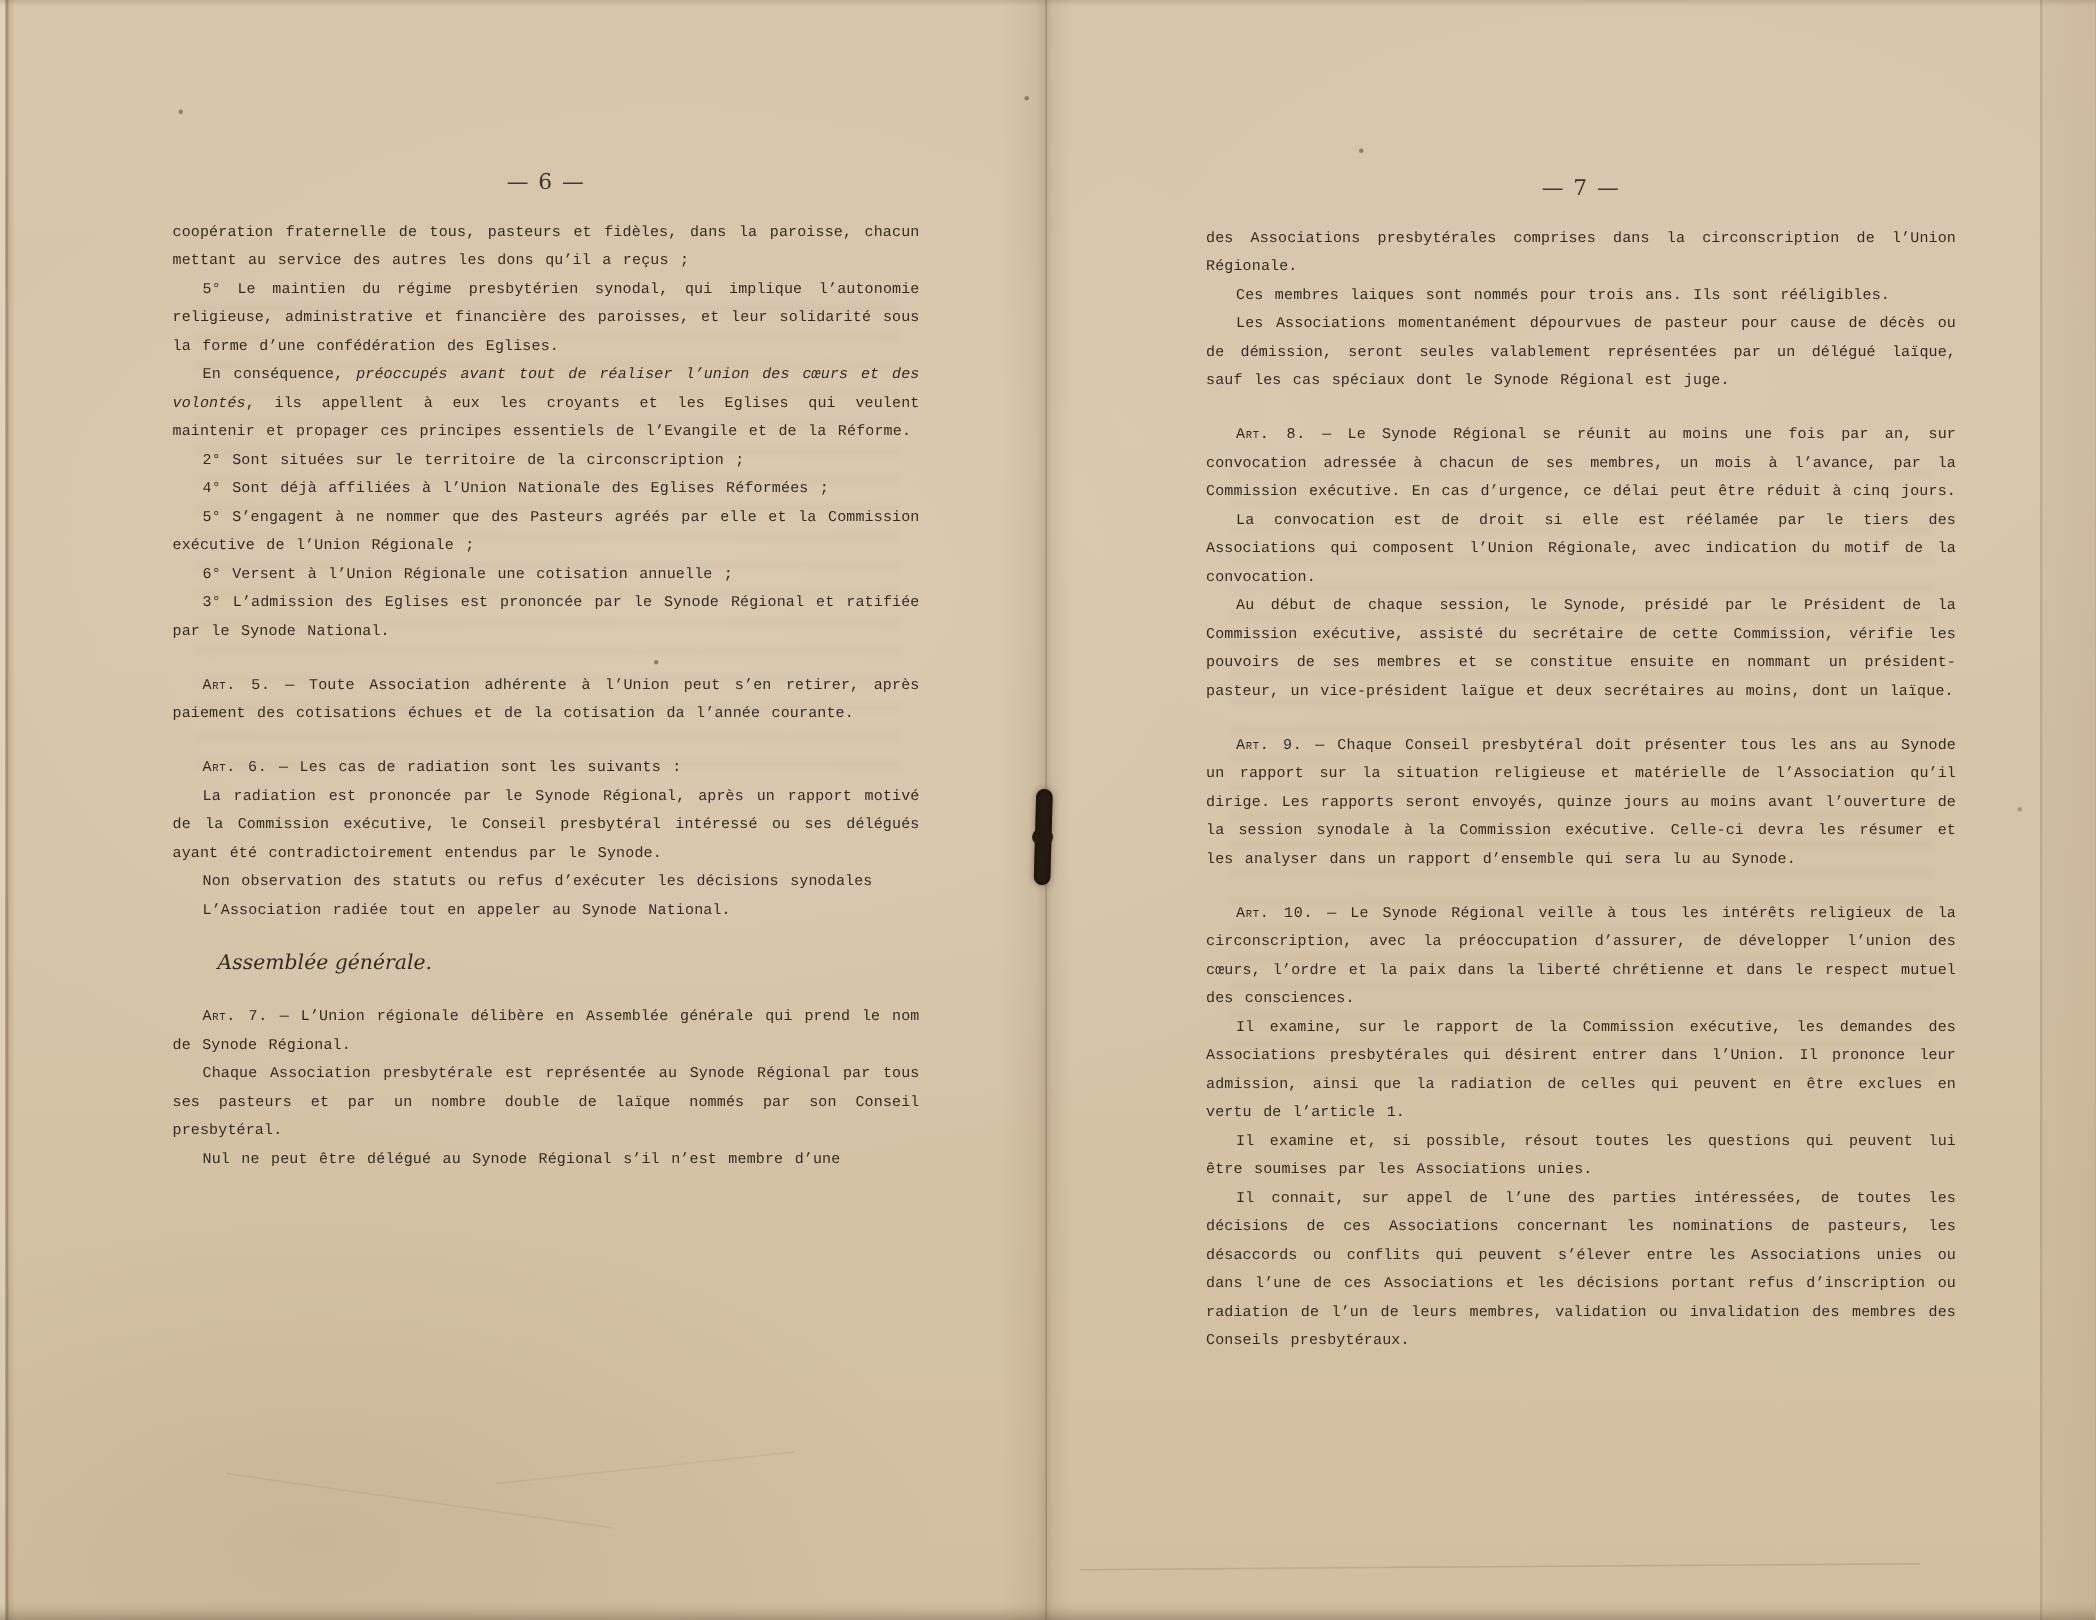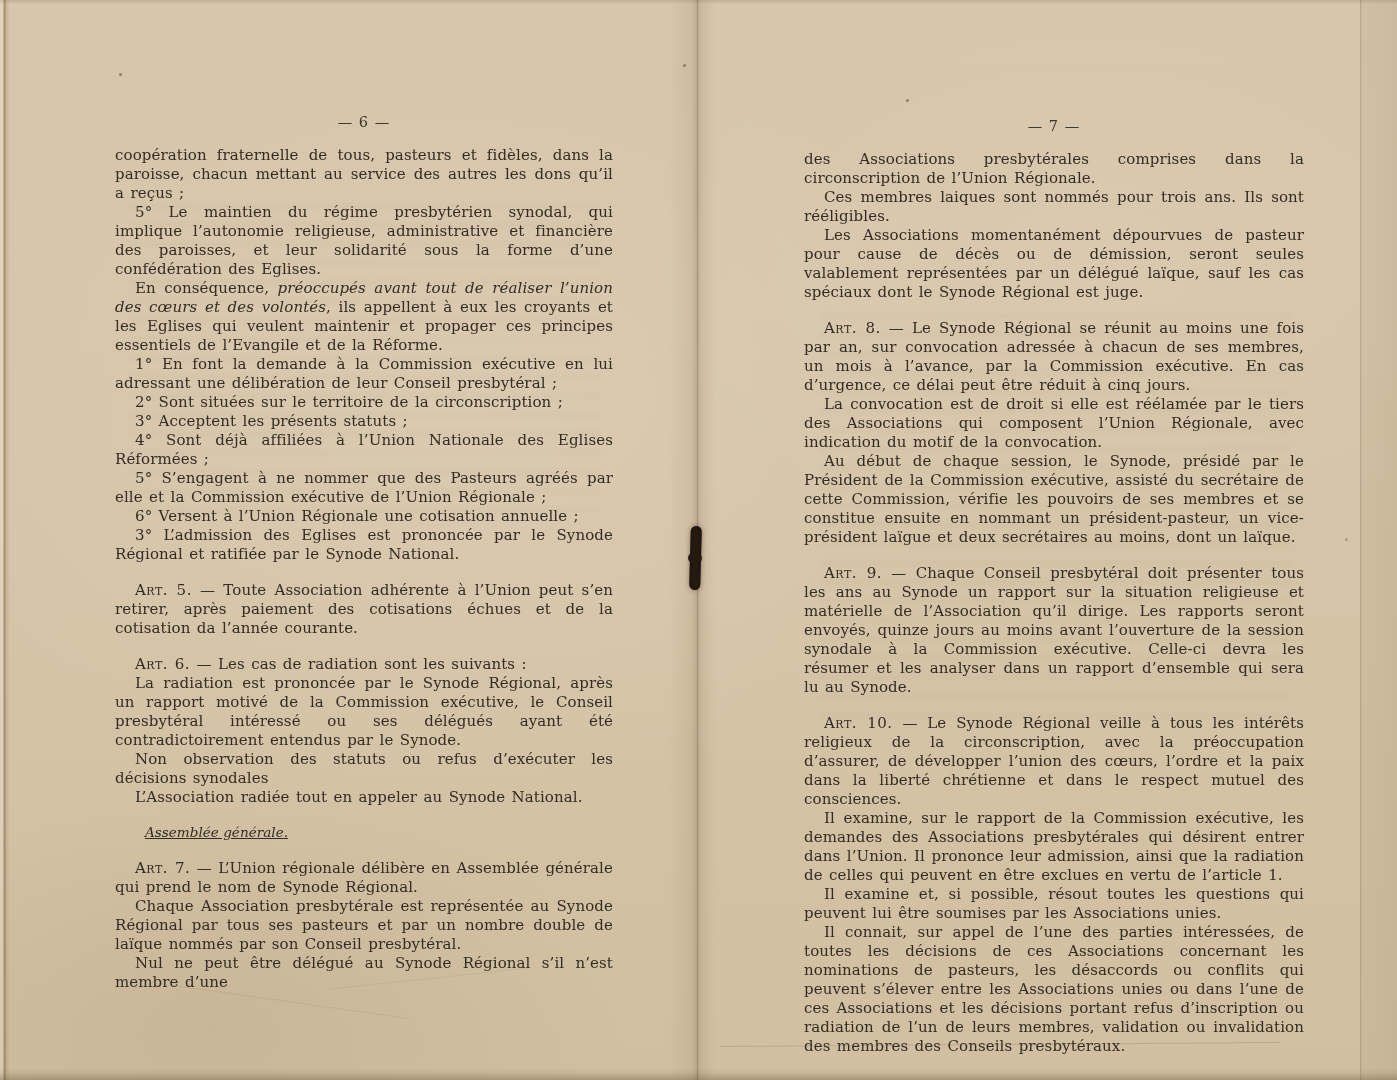--- a/index.html
+++ b/index.html
@@ -44,46 +44,44 @@
     background:repeating-linear-gradient(180deg, transparent 0 13px, rgba(130,108,78,0.07) 13px 19px);}
   .ghost.g-left{left:130px;top:190px;width:470px;height:330px;}
   .ghost.g-right{left:820px;top:300px;width:470px;height:430px;}
 
   
   .page-col{position:absolute;color:#332c24;}
   .page-col .header{position:absolute;left:0;right:0;top:-32px;text-align:center;
     font-size:14.5px;letter-spacing:1px;color:#3a332a;}
   .col-6{left:115px;top:146px;width:498px;}
   .col-7{left:804px;top:150px;width:500px;}
-  p.para{margin:0;font-size:15px;line-height:19px;text-align:justify;
-    letter-spacing:0.1px;word-spacing:1.5px;}
+  p.para{margin:0;font-size:10px;line-height:19px;text-align:justify;
+    letter-spacing:0.1px;word-spacing:1.5px;font-family:Liberation Mono, monospace;}
   p.para.indent{text-indent:20px;}
   p.para.art{margin-top:17px;text-indent:20px;}
   p.section-heading{margin:16px 0 14px 0;padding-left:30px;font-style:italic;
-    font-size:13.6px;line-height:19px;text-decoration:underline;}
+    font-size:13.6px;line-height:19px;}
   .sc{font-variant:small-caps;letter-spacing:0.5px;margin-top:31px;}
   .ital{font-style:italic;}
 </style>
 </head>
 <body>
 
 <div class="scan">
 
   <div class="ghost g-left"></div>
   <div class="ghost g-right"></div>
 
   <div class="page-col col-6">
     <div class="header">— 6 —</div>
     <div>
         <p class="para"><span>coopération fraternelle de tous, pasteurs et fidèles, dans la paroisse, chacun mettant au service des autres les dons qu’il a reçus ;</span></p>
         <p class="para indent"><span>5° Le maintien du régime presbytérien synodal, qui implique l’autonomie religieuse, administrative et financière des paroisses, et leur solidarité sous la forme d’une confédération des Eglises.</span></p>
         <p class="para indent"><span>En conséquence, </span><span class="ital">préoccupés avant tout de réaliser l’union des cœurs et des volontés</span><span>, ils appellent à eux les croyants et les Eglises qui veulent maintenir et propager ces principes essentiels de l’Evangile et de la Réforme.</span></p>
-        <p class="para indent"><span>1° En font la demande à la Commission exécutive en lui adressant une délibération de leur Conseil presbytéral ;</span></p>
         <p class="para indent"><span>2° Sont situées sur le territoire de la circonscription ;</span></p>
-        <p class="para indent"><span>3° Acceptent les présents statuts ;</span></p>
         <p class="para indent"><span>4° Sont déjà affiliées à l’Union Nationale des Eglises Réformées ;</span></p>
         <p class="para indent"><span>5° S’engagent à ne nommer que des Pasteurs agréés par elle et la Commission exécutive de l’Union Régionale ;</span></p>
         <p class="para indent"><span>6° Versent à l’Union Régionale une cotisation annuelle ;</span></p>
         <p class="para indent"><span>3° L’admission des Eglises est prononcée par le Synode Régional et ratifiée par le Synode National.</span></p>
         <p class="para art"><span class="sc">Art. 5.</span><span> — Toute Association adhérente à l’Union peut s’en retirer, après paiement des cotisations échues et de la cotisation da l’année courante.</span></p>
         <p class="para art"><span class="sc">Art. 6.</span><span> — Les cas de radiation sont les suivants :</span></p>
         <p class="para indent"><span>La radiation est prononcée par le Synode Régional, après un rapport motivé de la Commission exécutive, le Conseil presbytéral intéressé ou ses délégués ayant été contradictoirement entendus par le Synode.</span></p>
         <p class="para indent"><span>Non observation des statuts ou refus d’exécuter les décisions synodales</span></p>
         <p class="para indent"><span>L’Association radiée tout en appeler au Synode National.</span></p>
         <p class="section-heading"><span class="ital">Assemblée générale.</span></p>

